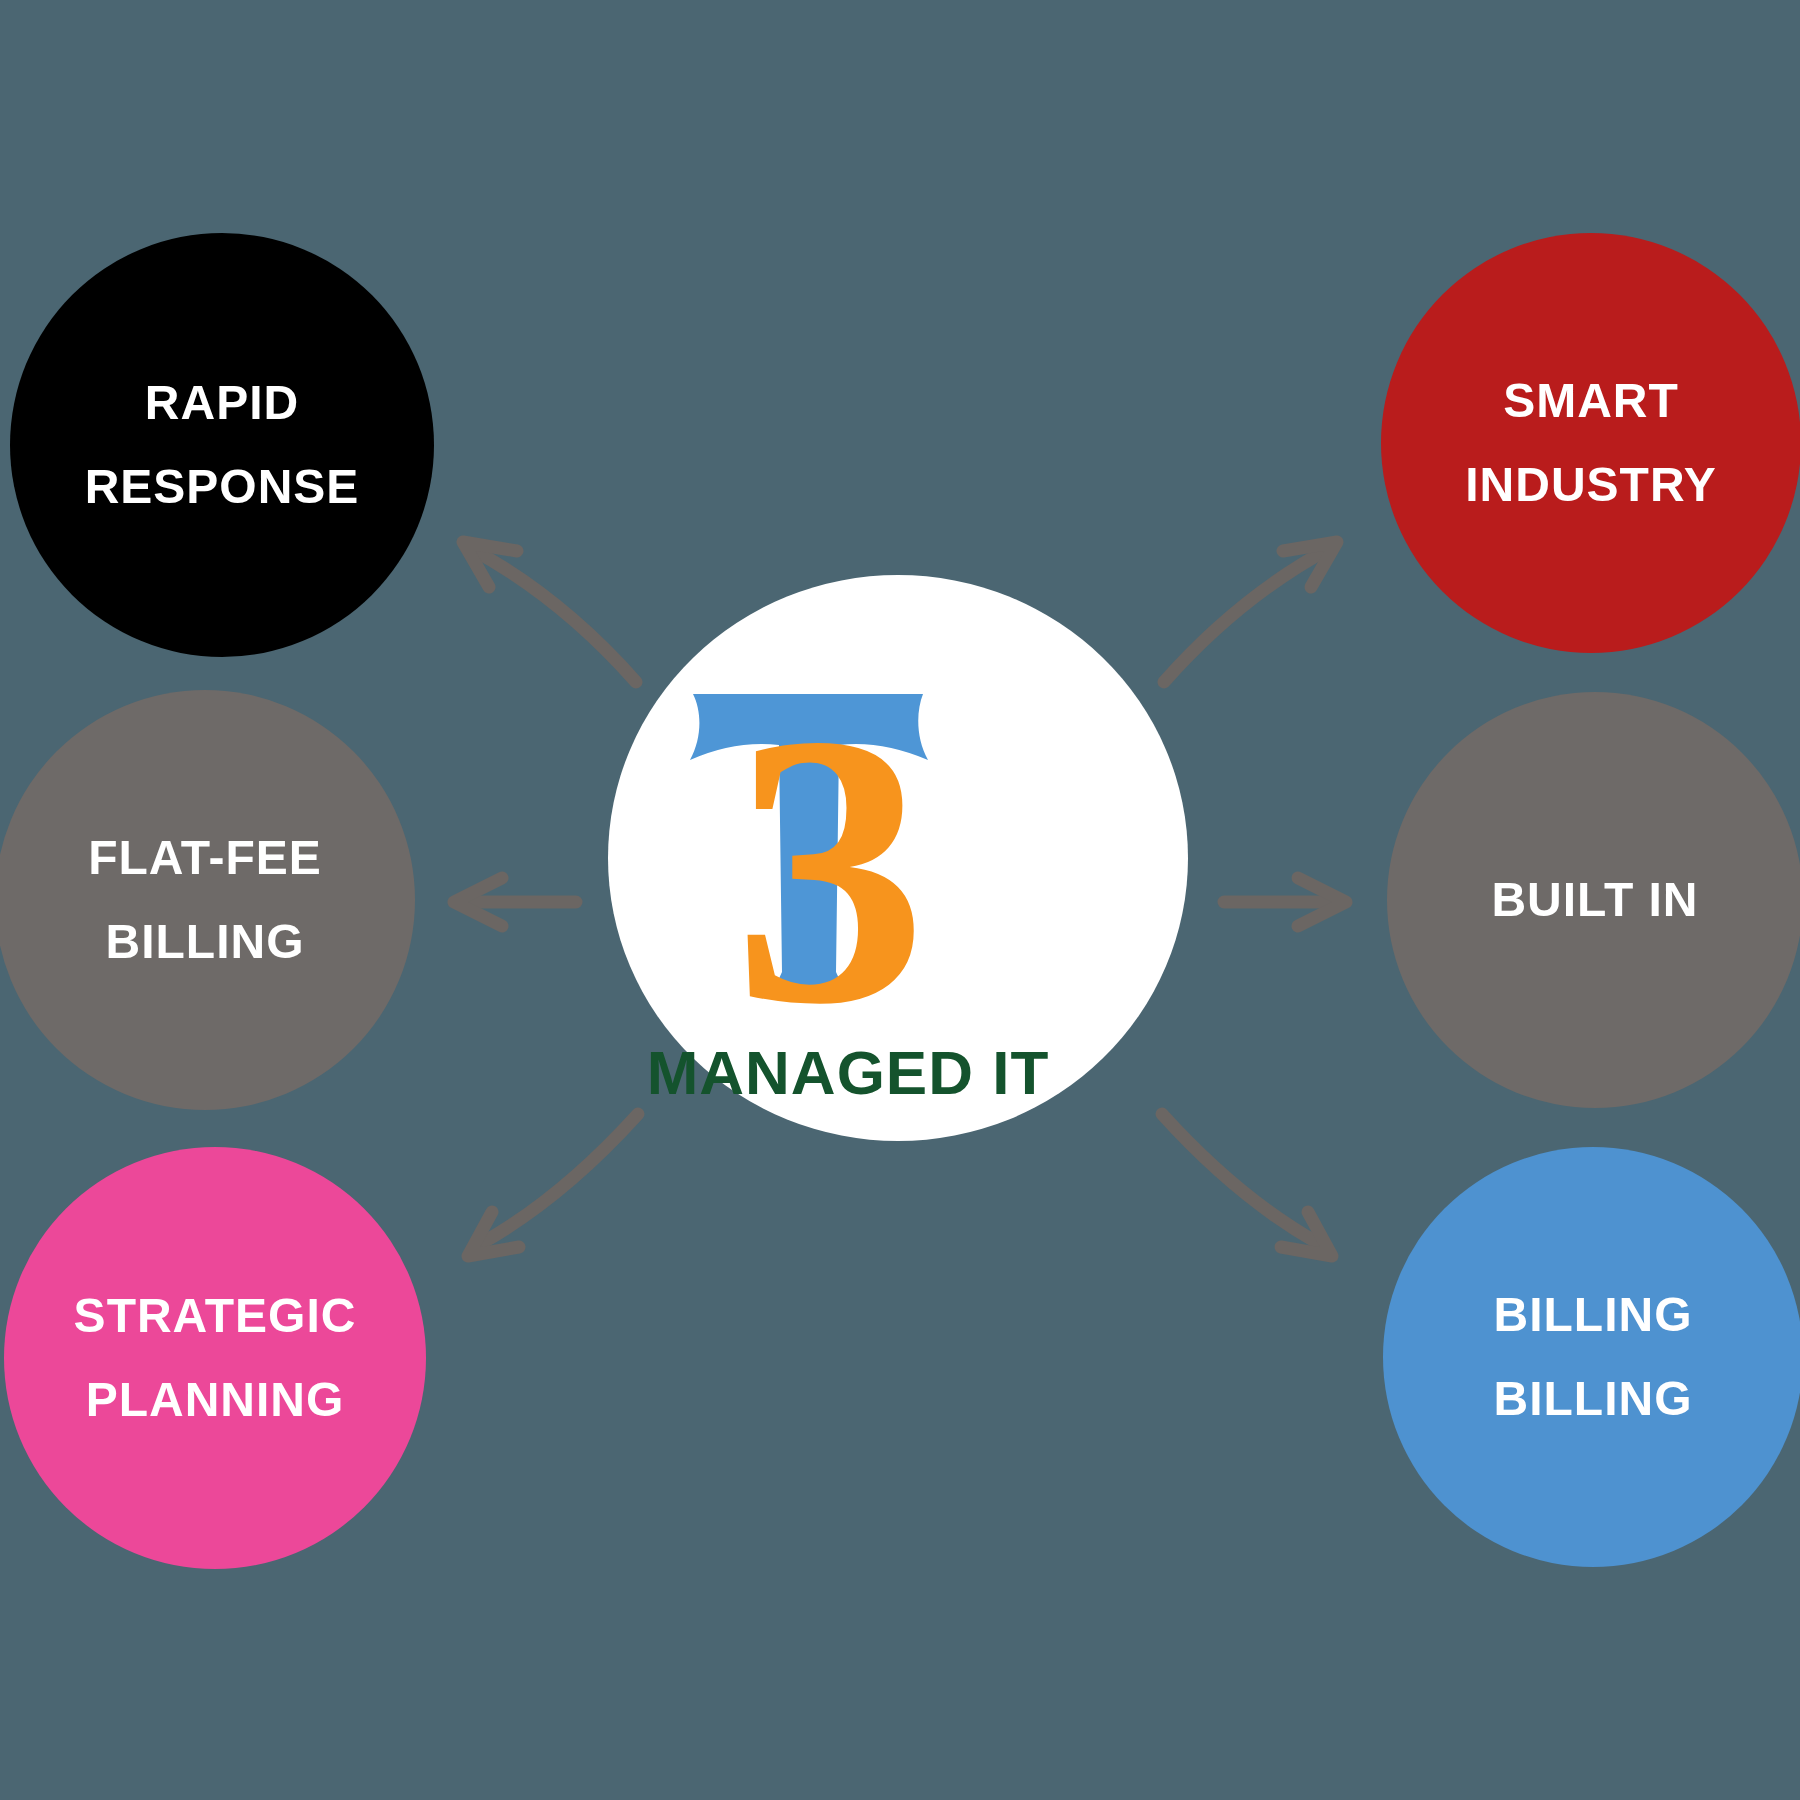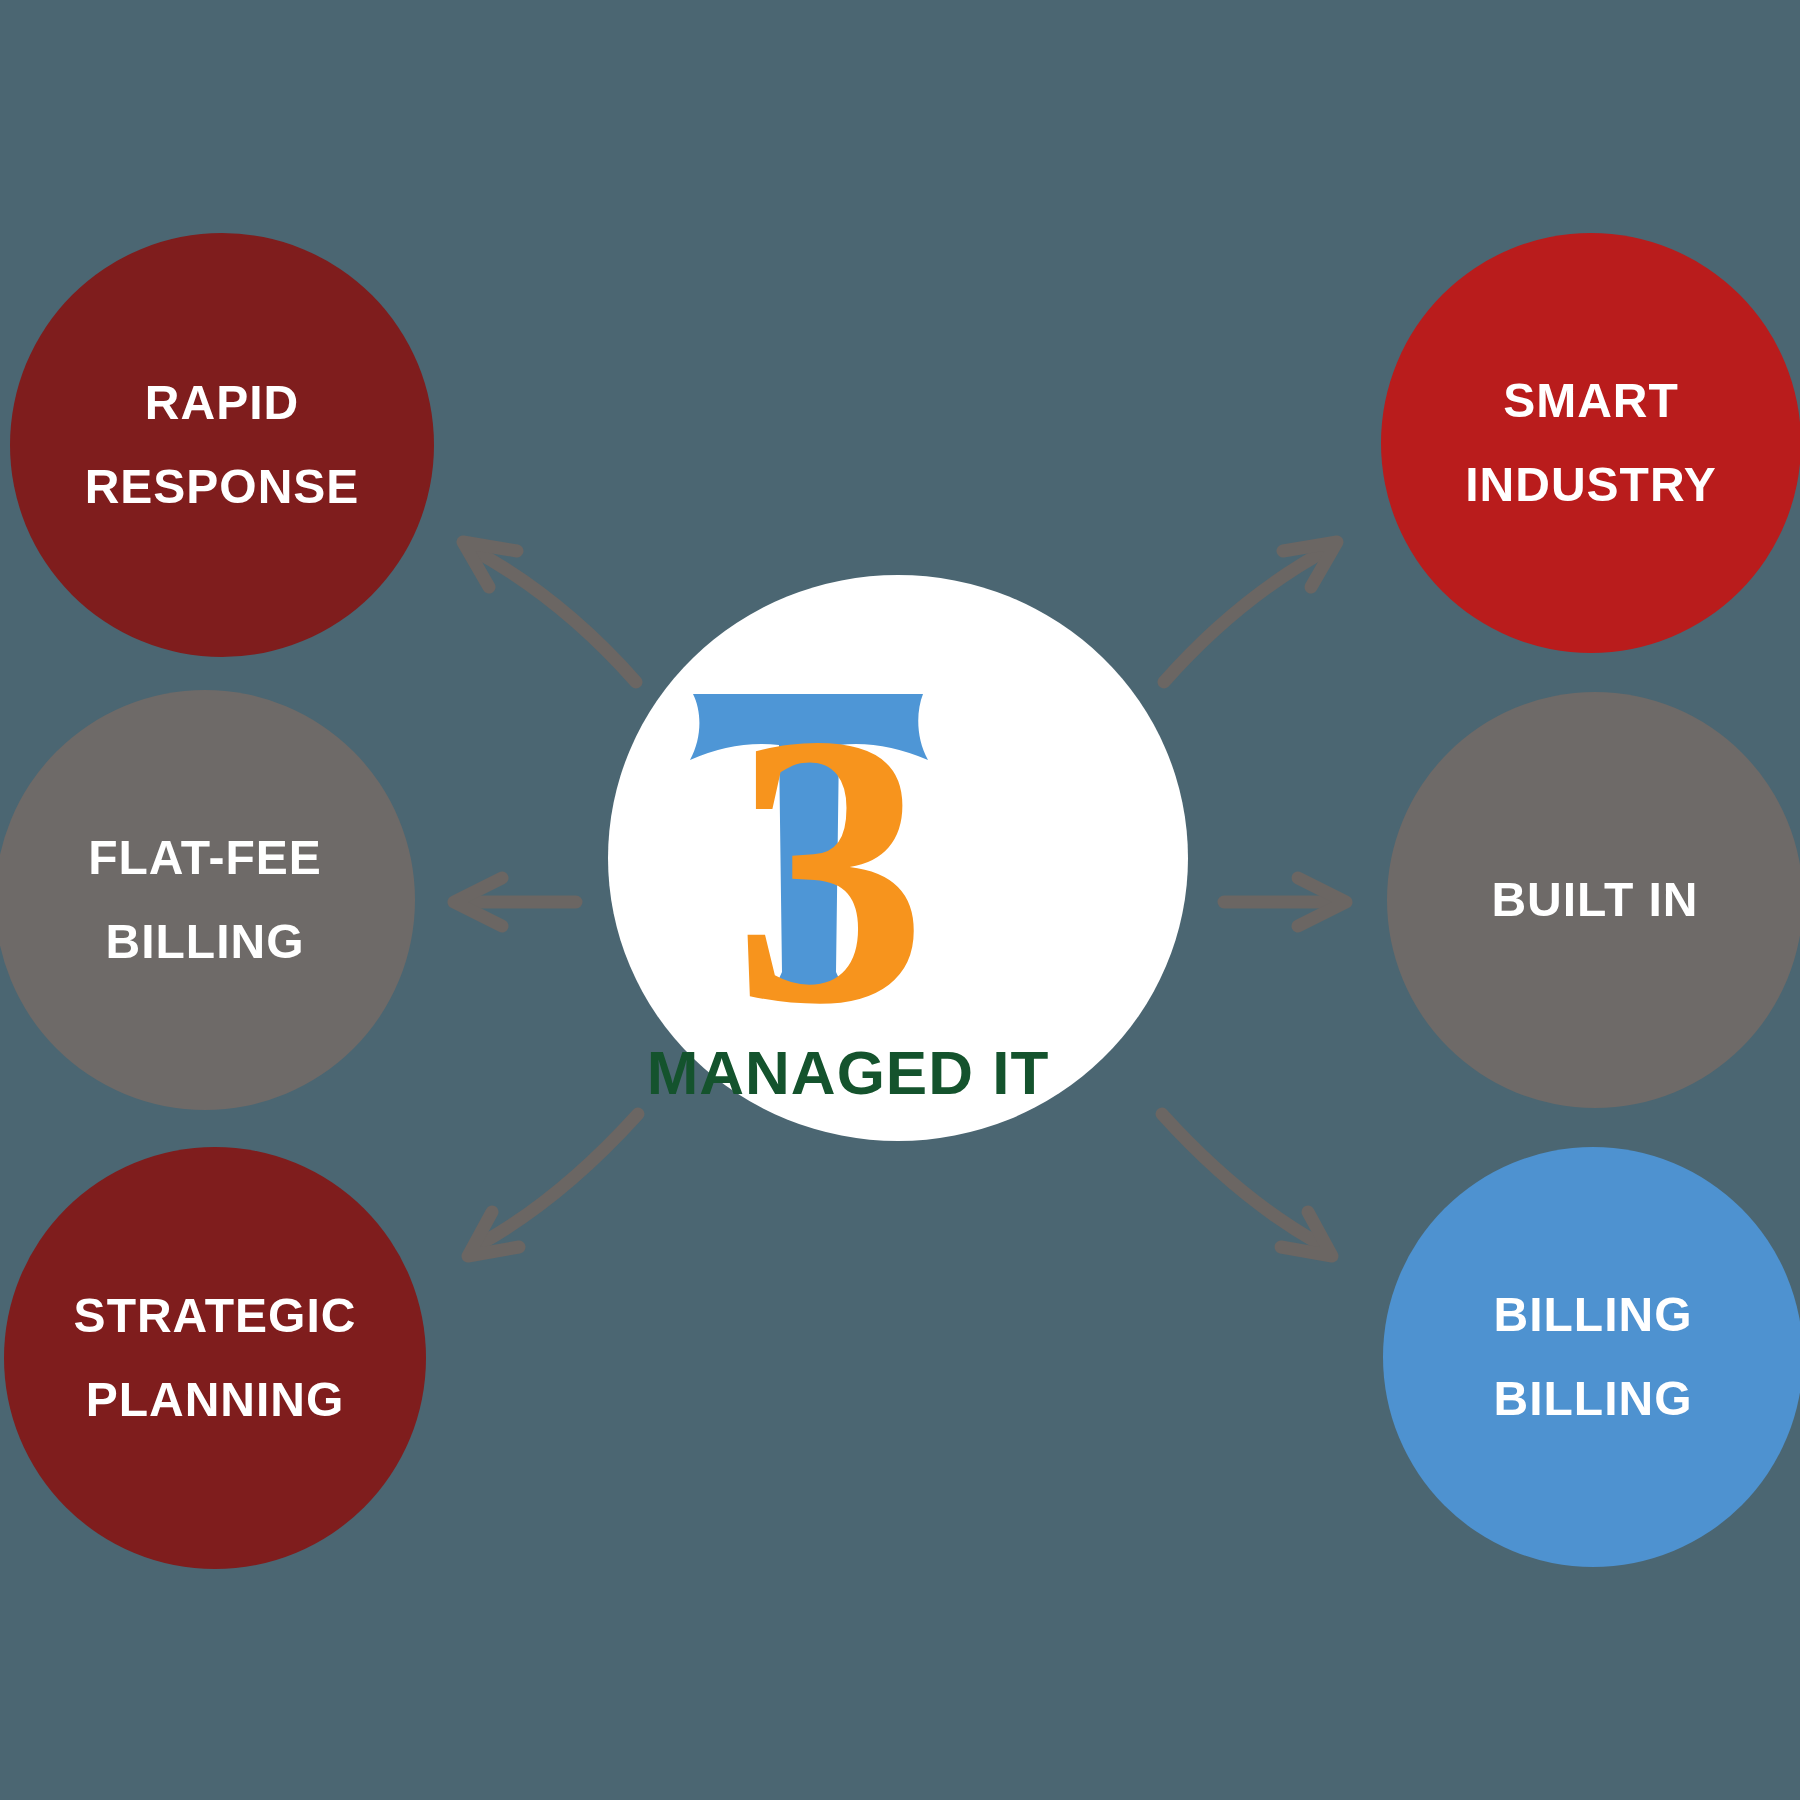--- a/index.html
+++ b/index.html
@@ -92,31 +92,31 @@
     <g>
       <path d="M1224,902 L1332,902"></path>
       <path d="M1298,878 L1346,902 L1298,926"></path>
     </g>
     <g>
       <path d="M1162,1114 Q1238,1198 1318,1243"></path>
       <path d="M1281,1247 L1332,1256 L1308,1212"></path>
     </g>
   </svg>
 
-  <div class="node node-rapid" style="background-color: #7f1d1d;">
+  <div class="node node-rapid" style="background-color: #000000;">
     <span>RAPID</span>
     <span>RESPONSE</span>
   </div>
 
   <div class="node node-flat" style="background-color: rgb(110, 106, 104);">
     <span>FLAT-FEE</span>
     <span>BILLING</span>
   </div>
 
-  <div class="node node-strategic" style="background-color: #7f1d1d;">
+  <div class="node node-strategic" style="background-color: #ec4899;">
     <span>STRATEGIC</span>
     <span>PLANNING</span>
   </div>
 
   <div class="node node-smart" style="background-color: #b91c1c;">
     <span>SMART</span>
     <span>INDUSTRY</span>
   </div>
 
   <div class="node node-security" style="background-color: rgb(110, 106, 104);">

